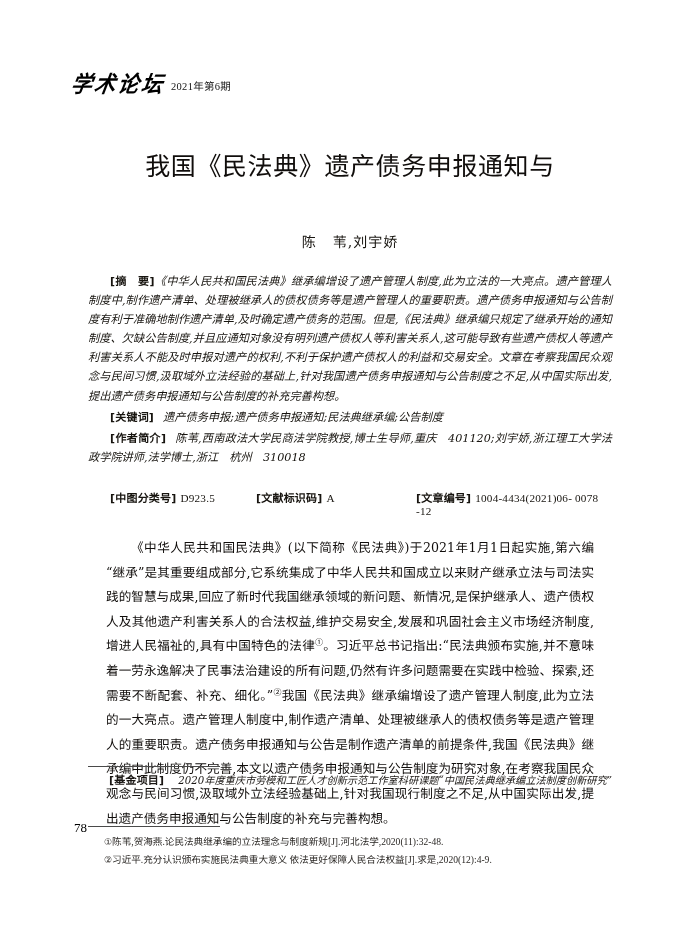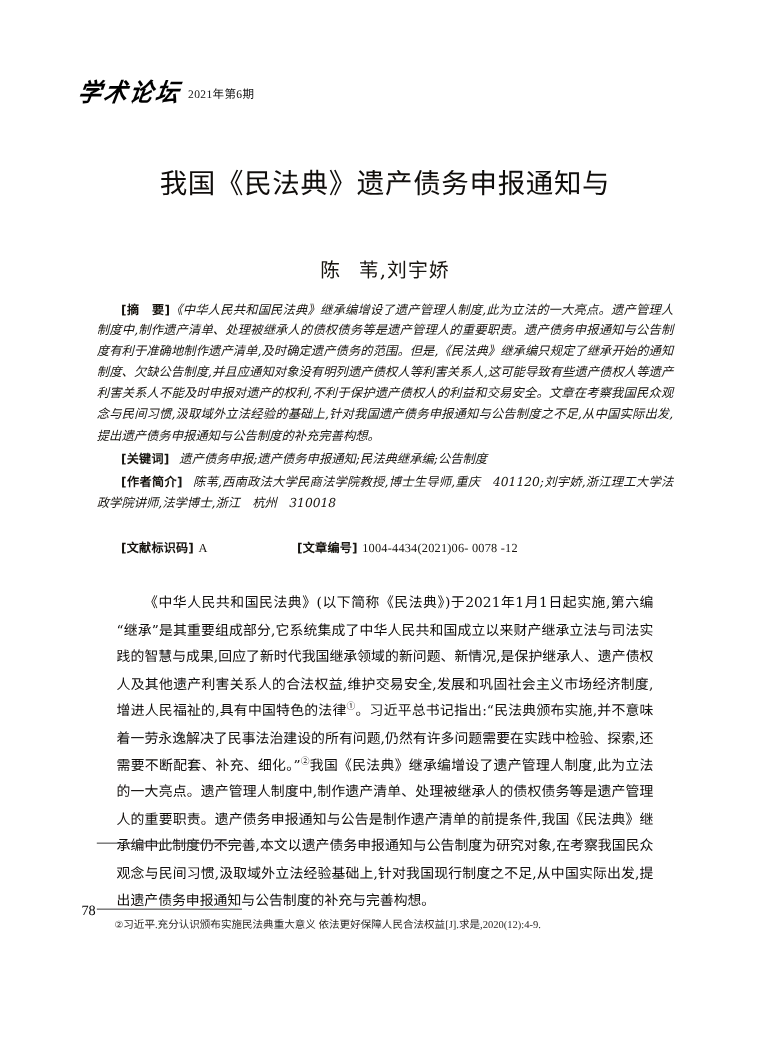--- a/index.html
+++ b/index.html
@@ -62,21 +62,21 @@
   }
   .doc-title .tline { display: block; }
   
   .authors {
     position: absolute;
     left: 0;
     right: 0;
     top: 231px;
     text-align: center;
     font-family: "DejaVu Serif", serif;
-    font-size: 18px;
+    font-size: 14px;
     letter-spacing: 1px;
     color: #17140f;
   }
   .authors .sp { display: inline-block; width: 16px; }
   
   .frontmatter {
     position: absolute;
     left: 88px;
     top: 272px;
     width: 524px;
@@ -215,32 +215,35 @@
     <span>陈</span><span class="sp"></span><span>苇</span><span>,</span><span>刘宇娇</span>
   </div>
 
   <div class="frontmatter">
     <p class="fm-abstract"><span class="lbl">[摘　要]</span><span>《中华人民共和国民法典》继承编增设了遗产管理人制度,此为立法的一大亮点。遗产管理人制度中,制作遗产清单、处理被继承人的债权债务等是遗产管理人的重要职责。遗产债务申报通知与公告制度有利于准确地制作遗产清单,及时确定遗产债务的范围。但是,《民法典》继承编只规定了继承开始的通知制度、欠缺公告制度,并且应通知对象没有明列遗产债权人等利害关系人,这可能导致有些遗产债权人等遗产利害关系人不能及时申报对遗产的权利,不利于保护遗产债权人的利益和交易安全。文章在考察我国民众观念与民间习惯,汲取域外立法经验的基础上,针对我国遗产债务申报通知与公告制度之不足,从中国实际出发,提出遗产债务申报通知与公告制度的补充完善构想。</span></p>
     <p class="fm-kw"><span class="lbl">[关键词]</span><span class="lbl-gap"></span><span>遗产债务申报;遗产债务申报通知;民法典继承编;公告制度</span></p>
     <p class="fm-bio"><span class="lbl">[作者简介]</span><span class="lbl-gap"></span><span>陈苇,西南政法大学民商法学院教授,博士生导师,重庆　401120;刘宇娇,浙江理工大学法政学院讲师,法学博士,浙江　杭州　310018</span></p>
   </div>
 
   <div class="classrow">
+    <div class="cell-a"><span class="lbl">[中图分类号]</span><span class="val">D923.5</span></div>
     <div class="cell-b"><span class="lbl">[文献标识码]</span><span class="val">A</span></div>
     <div class="cell-c"><span class="lbl">[文章编号]</span><span class="val">1004-4434(2021)06- 0078 -12</span></div>
   </div>
 
   <div class="body-text">
     <p><span>《中华人民共和国民法典》(以下简称《民法典》)于2021年1月1日起实施,第六编“继承”是其重要组成部分,它系统集成了中华人民共和国成立以来财产继承立法与司法实践的智慧与成果,回应了新时代我国继承领域的新问题、新情况,是保护继承人、遗产债权人及其他遗产利害关系人的合法权益,维护交易安全,发展和巩固社会主义市场经济制度,增进人民福祉的,具有中国特色的法律</span><sup class="fn">①</sup><span>。习近平总书记指出:“民法典颁布实施,并不意味着一劳永逸解决了民事法治建设的所有问题,仍然有许多问题需要在实践中检验、探索,还需要不断配套、补充、细化。”</span><sup class="fn">②</sup><span>我国《民法典》继承编增设了遗产管理人制度,此为立法的一大亮点。遗产管理人制度中,制作遗产清单、处理被继承人的债权债务等是遗产管理人的重要职责。遗产债务申报通知与公告是制作遗产清单的前提条件,我国《民法典》继承编中此制度仍不完善,本文以遗产债务申报通知与公告制度为研究对象,在考察我国民众观念与民间习惯,汲取域外立法经验基础上,针对我国现行制度之不足,从中国实际出发,提出遗产债务申报通知与公告制度的补充与完善构想。</span></p>
   </div>
 
   <div class="rule-above-fund"></div>
   <div class="fundnote">
+    <p><span class="lbl">[基金项目]</span><span class="wsp"></span><span>2020年度重庆市劳模和工匠人才创新示范工作室科研课题“中国民法典继承编立法制度创新研究”</span></p>
   </div>
 
   <div class="rule-footnotes"></div>
   <div class="footnotes">
+    <p><span class="fn-mark">①</span><span>陈苇,贺海燕.论民法典继承编的立法理念与制度新规[J].河北法学,2020(11):32-48.</span></p>
     <p><span class="fn-mark">②</span><span>习近平.充分认识颁布实施民法典重大意义 依法更好保障人民合法权益[J].求是,2020(12):4-9.</span></p>
   </div>
 
   <div class="pagenum">78</div>
 
 </div>
 
 </body></html>

